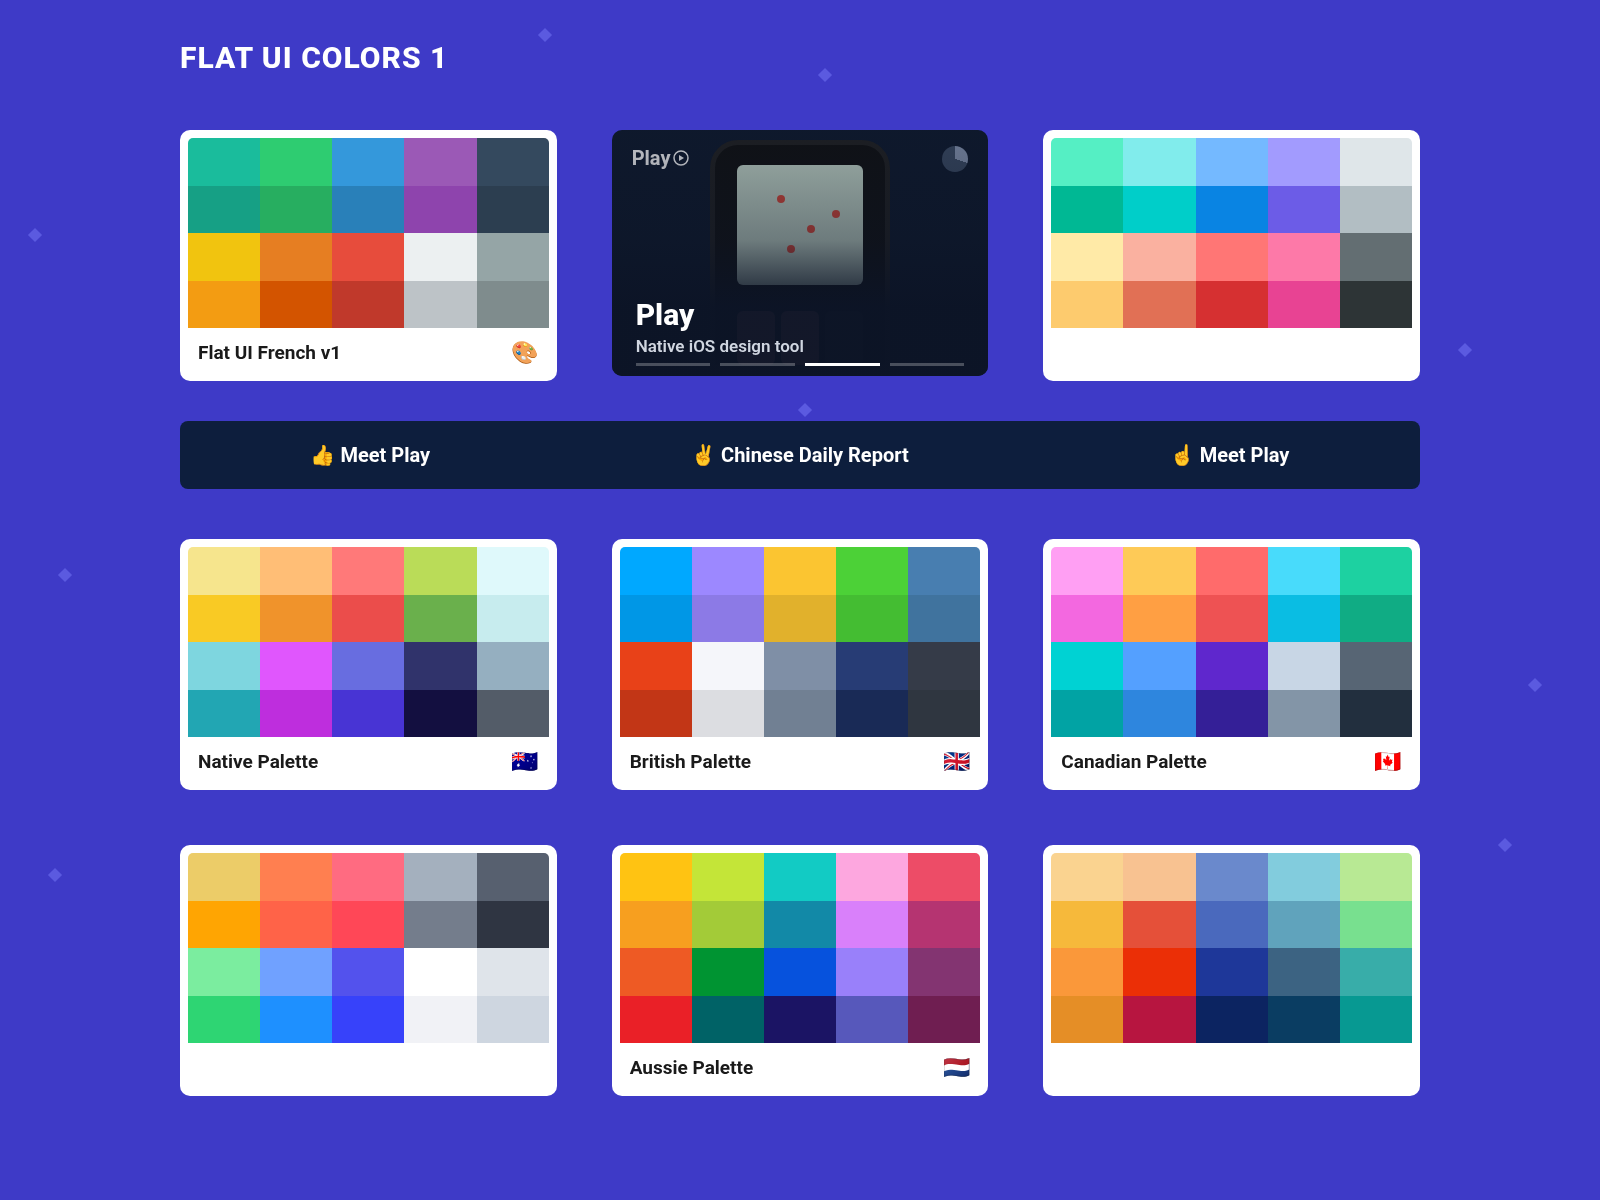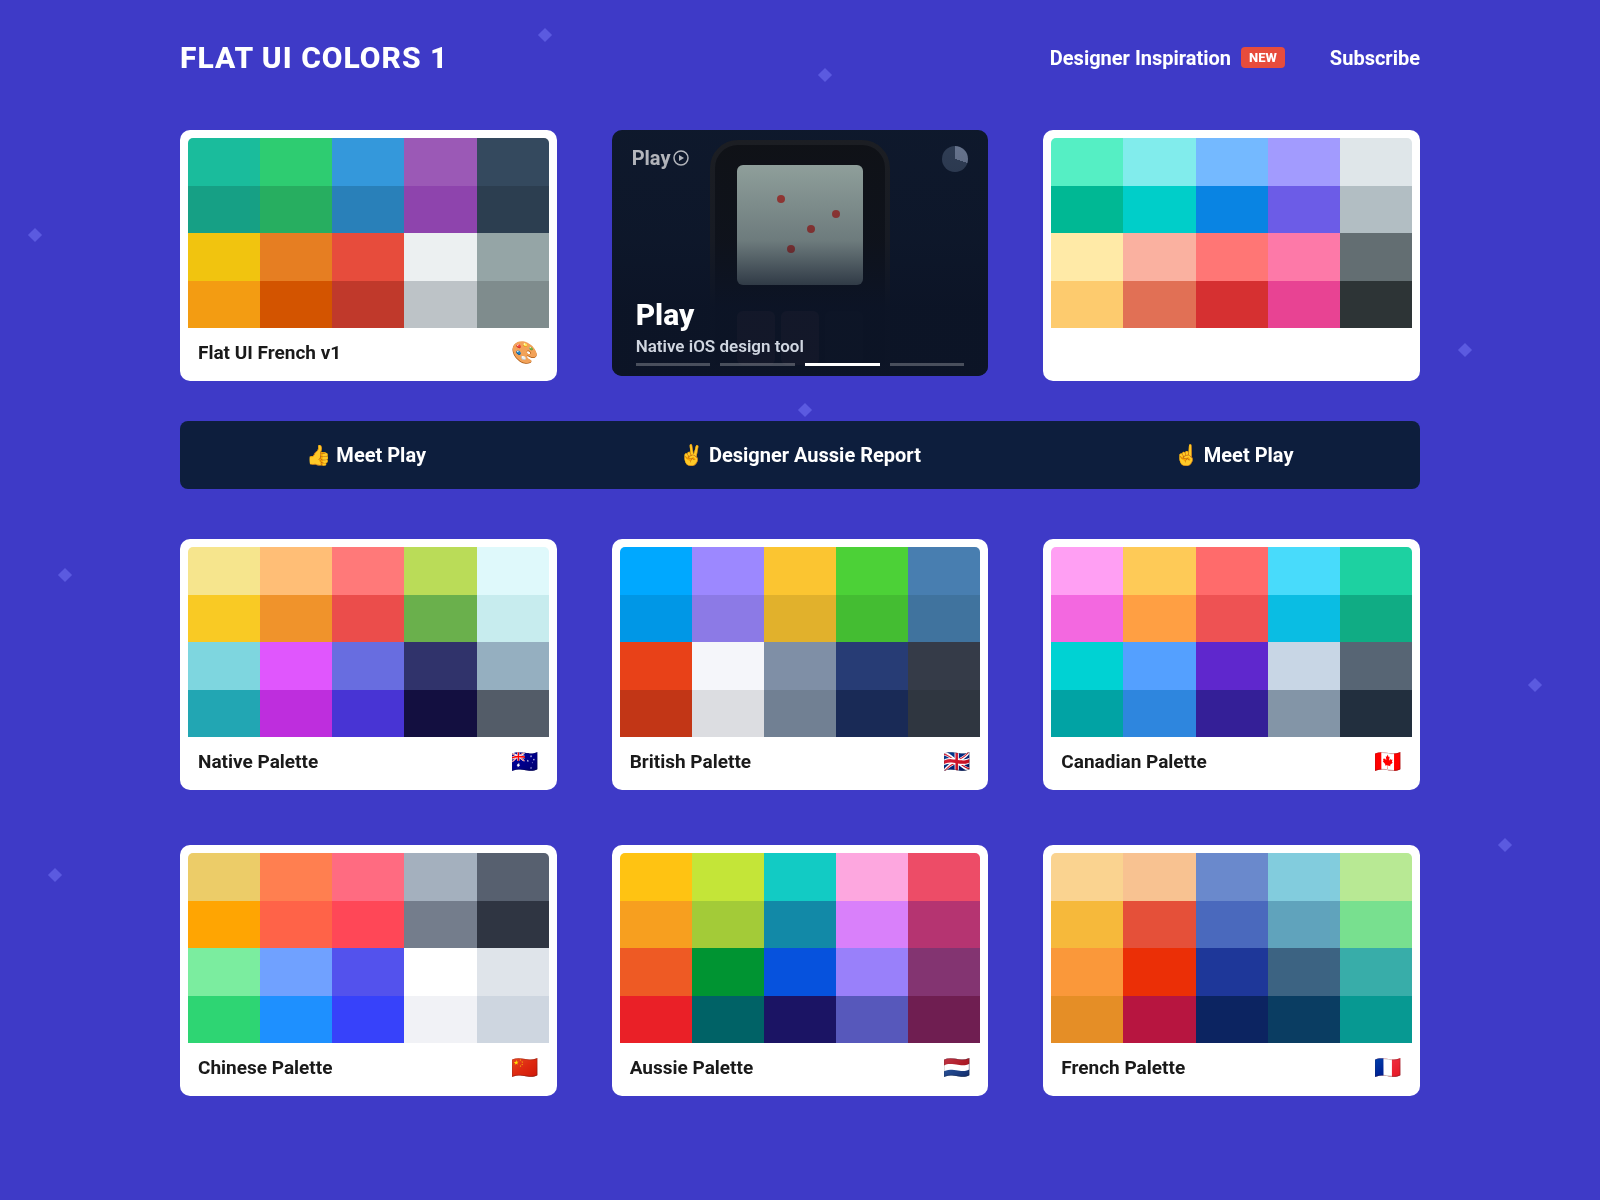--- a/index.html
+++ b/index.html
@@ -187,27 +187,20 @@
 <div class="star" style="top:405px; left:800px;"></div>
 <div class="star" style="top:440px; left:1105px;"></div>
 <div class="star" style="top:570px; left:60px;"></div>
 <div class="star" style="top:680px; left:1530px;"></div>
 <div class="star" style="top:870px; left:50px;"></div>
 <div class="star" style="top:840px; left:1500px;"></div>
 
 <div class="container">
   <div class="header">
     <div class="logo">FLAT UI COLORS 1</div>
-    <div class="nav">
-      <div class="nav-link">
-        <span>Designer Inspiration</span>
-        <span class="badge-new">NEW</span>
-      </div>
-      <div class="nav-link">Subscribe</div>
-    </div>
   </div>
 
   <div class="grid">
 
     <div class="card">
       <div class="swatches">
           <div class="swatch" style="background: rgb(26, 188, 156);"></div>
           <div class="swatch" style="background: rgb(46, 204, 113);"></div>
           <div class="swatch" style="background: rgb(52, 152, 219);"></div>
           <div class="swatch" style="background: rgb(155, 89, 182);"></div>
@@ -287,21 +280,21 @@
           <div class="swatch" style="background: rgb(253, 203, 110);"></div>
           <div class="swatch" style="background: rgb(225, 112, 85);"></div>
           <div class="swatch" style="background: rgb(214, 48, 49);"></div>
           <div class="swatch" style="background: rgb(232, 67, 147);"></div>
           <div class="swatch" style="background: rgb(45, 52, 54);"></div>
         </div>
     </div>
 
     <div class="promo-bar">
       <div class="promo-item">👍 Meet Play</div>
-      <div class="promo-item">✌️ Designer Aussie Report</div>
+      <div class="promo-item">✌️ Chinese Daily Report</div>
       <div class="promo-item">☝️ Meet Play</div>
     </div>
 
     <div class="card">
       <div class="swatches">
           <div class="swatch" style="background: rgb(246, 229, 141);"></div>
           <div class="swatch" style="background: rgb(255, 190, 118);"></div>
           <div class="swatch" style="background: rgb(255, 121, 121);"></div>
           <div class="swatch" style="background: rgb(186, 220, 88);"></div>
           <div class="swatch" style="background: rgb(223, 249, 251);"></div>
@@ -401,24 +394,20 @@
           <div class="swatch" style="background: rgb(112, 161, 255);"></div>
           <div class="swatch" style="background: rgb(83, 82, 237);"></div>
           <div class="swatch" style="background: rgb(255, 255, 255);"></div>
           <div class="swatch" style="background: rgb(223, 228, 234);"></div>
           <div class="swatch" style="background: rgb(46, 213, 115);"></div>
           <div class="swatch" style="background: rgb(30, 144, 255);"></div>
           <div class="swatch" style="background: rgb(55, 66, 250);"></div>
           <div class="swatch" style="background: rgb(241, 242, 246);"></div>
           <div class="swatch" style="background: rgb(206, 214, 224);"></div>
         </div>
-      <div class="card-footer">
-        <div class="card-title">Chinese Palette</div>
-        <div class="card-flag">🇨🇳</div>
-      </div>
     </div>
 
     <div class="card">
       <div class="swatches">
           <div class="swatch" style="background: rgb(255, 195, 18);"></div>
           <div class="swatch" style="background: rgb(196, 229, 56);"></div>
           <div class="swatch" style="background: rgb(18, 203, 196);"></div>
           <div class="swatch" style="background: rgb(253, 167, 223);"></div>
           <div class="swatch" style="background: rgb(237, 76, 103);"></div>
           <div class="swatch" style="background: rgb(247, 159, 31);"></div>
@@ -459,20 +448,16 @@
           <div class="swatch" style="background: rgb(235, 47, 6);"></div>
           <div class="swatch" style="background: rgb(30, 55, 153);"></div>
           <div class="swatch" style="background: rgb(60, 99, 130);"></div>
           <div class="swatch" style="background: rgb(56, 173, 169);"></div>
           <div class="swatch" style="background: rgb(229, 142, 38);"></div>
           <div class="swatch" style="background: rgb(183, 21, 64);"></div>
           <div class="swatch" style="background: rgb(12, 36, 97);"></div>
           <div class="swatch" style="background: rgb(10, 61, 98);"></div>
           <div class="swatch" style="background: rgb(7, 153, 146);"></div>
         </div>
-      <div class="card-footer">
-        <div class="card-title">French Palette</div>
-        <div class="card-flag">🇫🇷</div>
-      </div>
     </div>
 
   </div>
 </div>
 
 </body></html>

